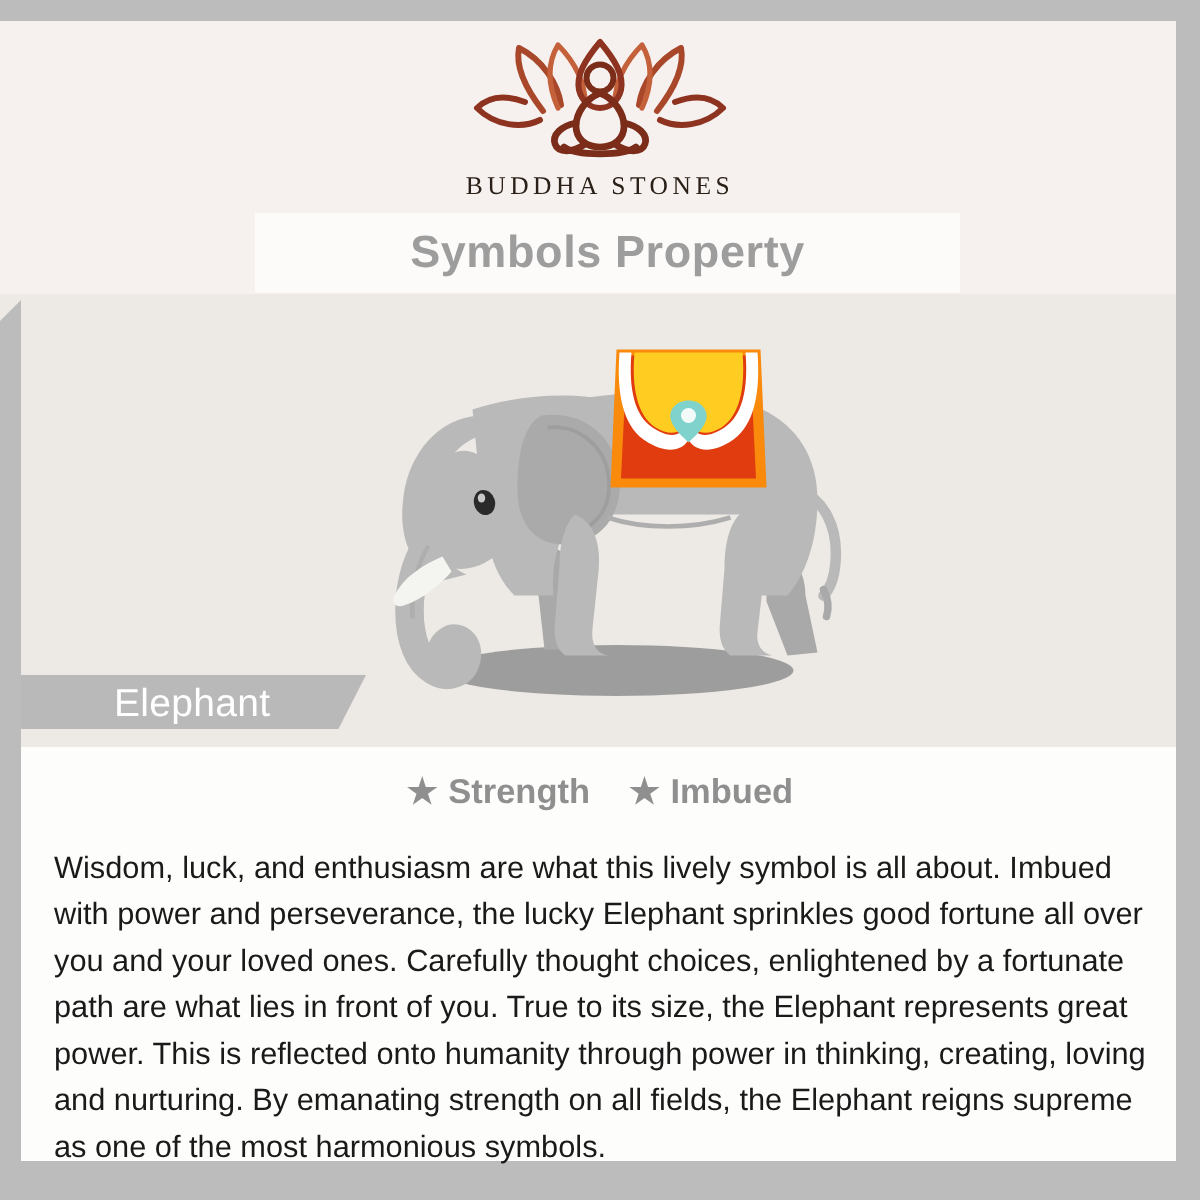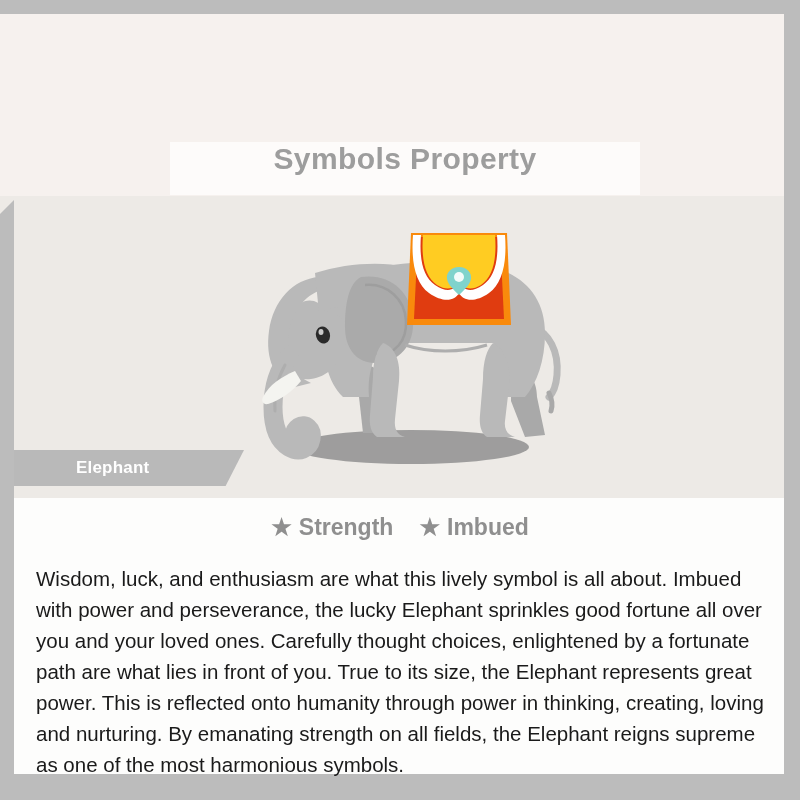--- a/index.html
+++ b/index.html
@@ -85,20 +85,21 @@
     font-weight: 400;
   }
 
   
   .title-banner {
     position: absolute;
     left: 170px; top: 142px;
     width: 470px; height: 53px;
     background: #fdfbfa;
     display: flex;
+    align-items: center;
     justify-content: center;
   }
   .title-text {
     font-size: 30px;
     font-weight: bold;
     color: #9d9d9d;
     letter-spacing: 0.4px;
   }
 
   
@@ -113,22 +114,22 @@
     position: absolute;
     left: 14px; top: 450px;
     width: 230px; height: 36px;
     background: #b9b9b9;
     clip-path: polygon(0 0, 100% 0, 92% 100%, 0 100%);
     display: flex;
     align-items: center;
   }
   .name-tab-text {
     margin-left: 62px;
-    font-size: 17px;
-    font-weight: bold;
+    font-size: 26px;
+    font-weight: normal;
     color: #ffffff;
     letter-spacing: 0.2px;
   }
 
   
   .attrs {
     position: absolute;
     left: 0; top: 514px;
     width: 800px;
     display: flex;
@@ -168,20 +169,52 @@
 
   <div class="bg-top"></div>
   <div class="bg-mid"></div>
   <div class="bg-bottom-white"></div>
   <div class="bg-footer"></div>
 
   <div class="edge-top"></div>
   <div class="edge-right"></div>
   <div class="edge-left"></div>
 
+  <div class="logo-wrap">
+    <svg class="logo-mark" width="180" height="88" viewBox="0 0 180 88">
+      <g fill="none" stroke-linecap="round" stroke-linejoin="round">
+
+        <path d="M40 46 C24 40 14 44 8 50 C20 62 38 64 50 58" stroke="#8e3320" stroke-width="4"></path>
+
+        <path d="M140 46 C156 40 166 44 172 50 C160 62 142 64 130 58" stroke="#8e3320" stroke-width="4"></path>
+
+        <path d="M52 52 C38 34 34 20 36 10 C52 18 62 34 64 48" stroke="#a8472a" stroke-width="4"></path>
+
+        <path d="M128 52 C142 34 146 20 144 10 C128 18 118 34 116 48" stroke="#a8472a" stroke-width="4"></path>
+
+        <path d="M62 50 C54 32 56 18 62 8 C74 20 80 34 80 46" stroke="#c4603a" stroke-width="3.5"></path>
+
+        <path d="M118 50 C126 32 124 18 118 8 C106 20 100 34 100 46" stroke="#c4603a" stroke-width="3.5"></path>
+
+        <path d="M90 6 C80 18 74 28 76 38 C78 46 84 50 90 50
+                 C96 50 102 46 104 38 C106 28 100 18 90 6 Z" stroke="#8e3320" stroke-width="4"></path>
+
+        <circle cx="90" cy="30" r="9" stroke="#7b2d1a" stroke-width="4"></circle>
+
+        <path d="M90 40 C80 44 74 54 74 62 C74 70 80 76 90 76
+                 C100 76 106 70 106 62 C106 54 100 44 90 40 Z" stroke="#7b2d1a" stroke-width="4.5"></path>
+
+        <path d="M74 60 C64 62 58 68 60 74 C62 80 72 80 80 74" stroke="#7b2d1a" stroke-width="4.5"></path>
+        <path d="M106 60 C116 62 122 68 120 74 C118 80 108 80 100 74" stroke="#7b2d1a" stroke-width="4.5"></path>
+
+        <path d="M66 76 C74 82 106 82 114 76" stroke="#7b2d1a" stroke-width="4.5"></path>
+      </g>
+    </svg>
+    <div class="logo-word">BUDDHA STONES</div>
+  </div>
 
   <div class="title-banner">
     <div class="title-text">Symbols Property</div>
   </div>
 
   <svg class="illus" viewBox="0 0 380 255">
 
     <ellipse cx="196" cy="232" rx="118" ry="17" fill="#8f8f8f" opacity="0.85"></ellipse>
 
     <path d="M296 150 C312 152 322 164 322 182 L330 220 L310 222 L296 186 Z" fill="#a9a9a9"></path>

